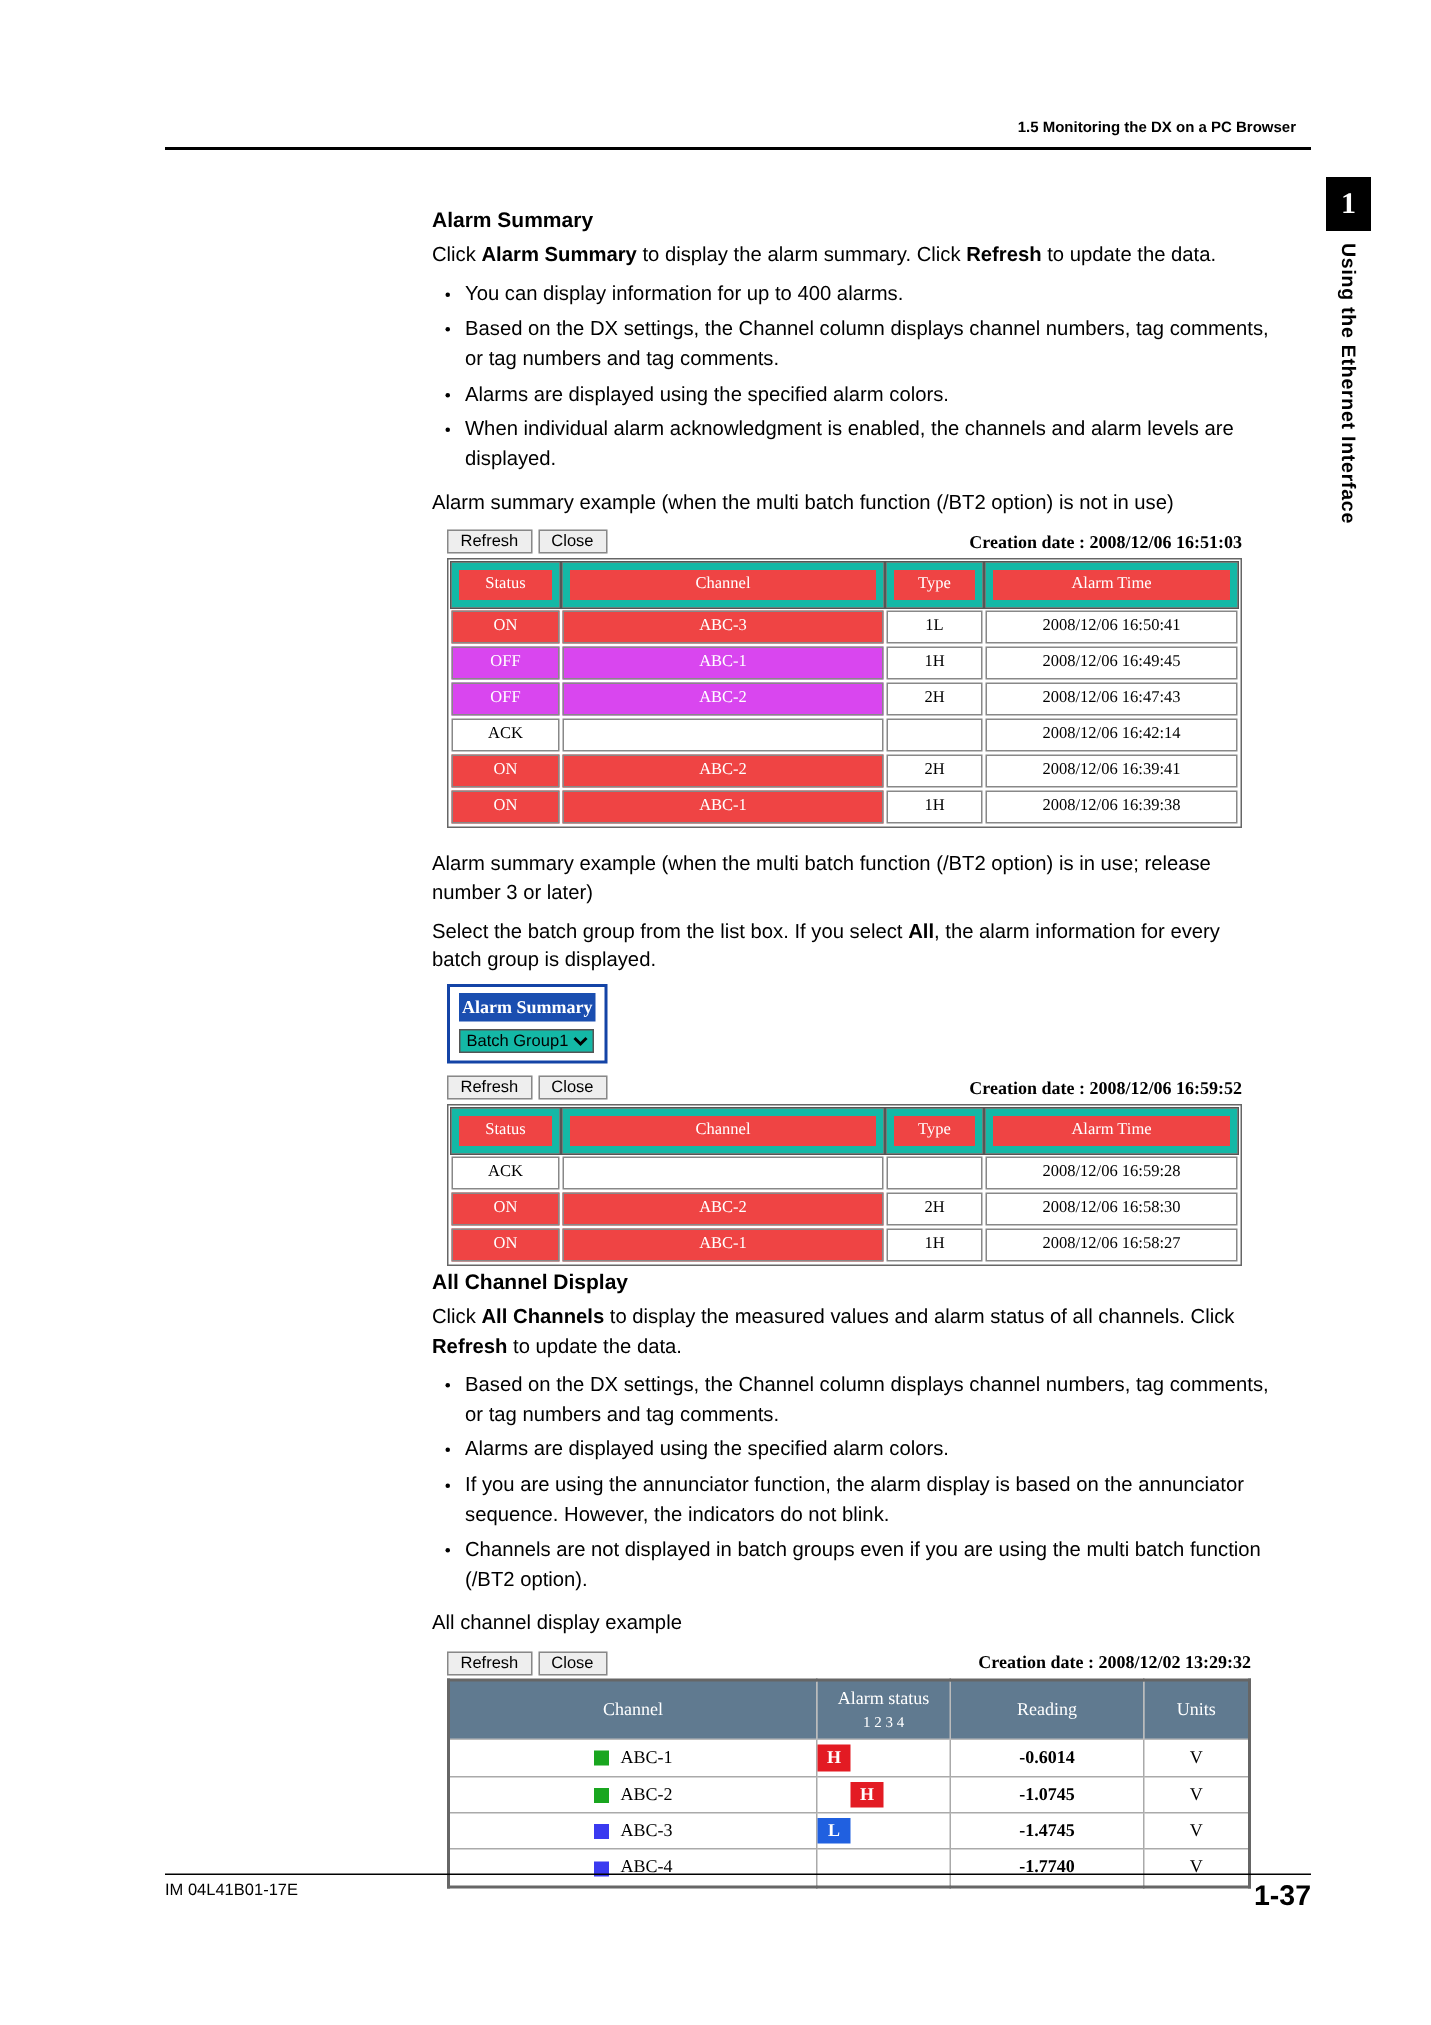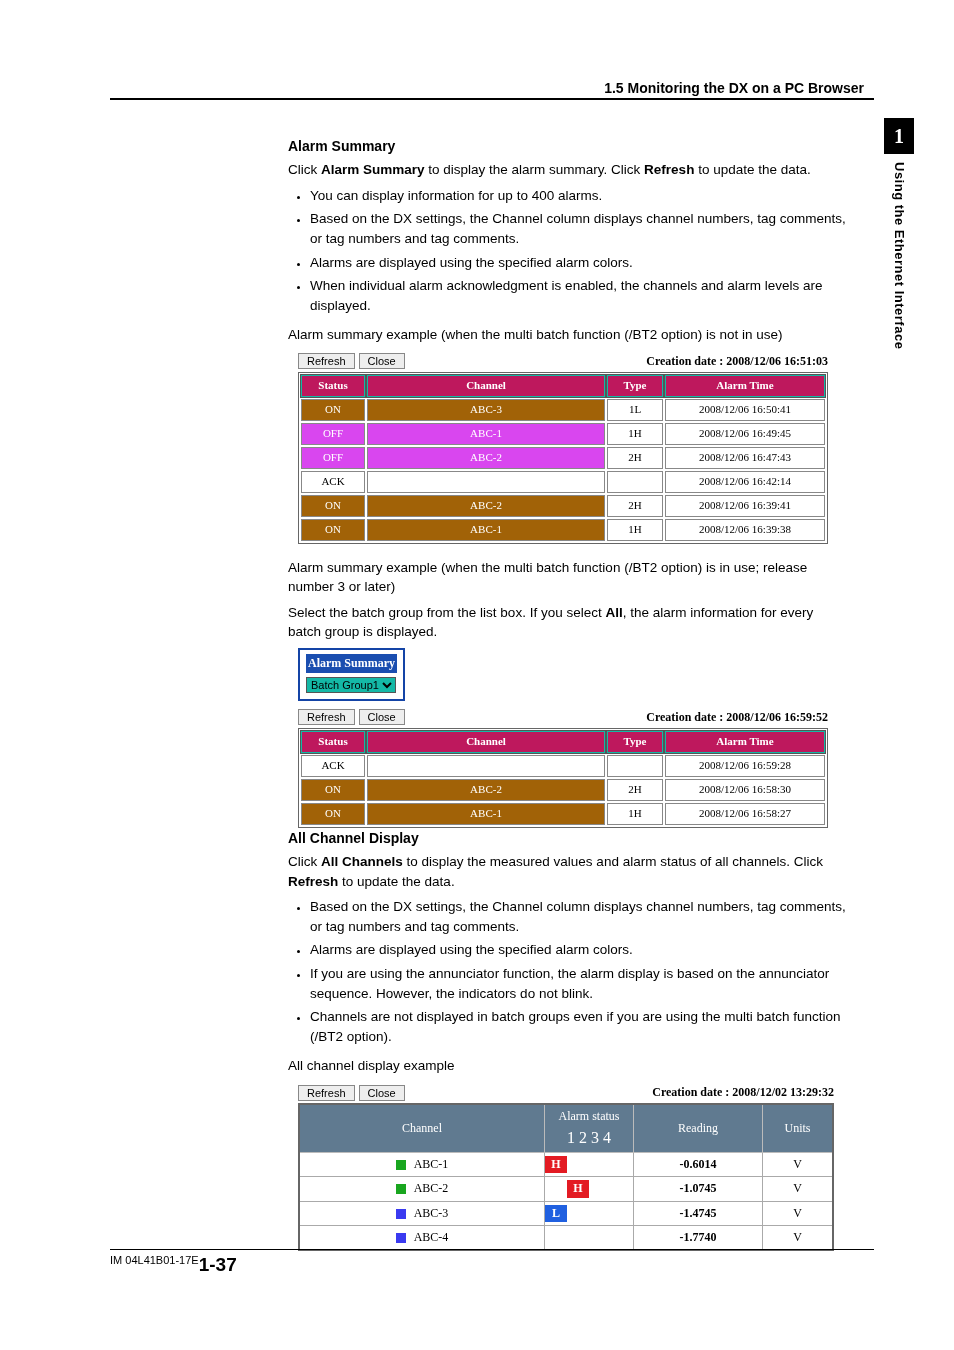--- a/index.html
+++ b/index.html
@@ -1,53 +1,53 @@
 <!DOCTYPE html>
 <html><head>
 <meta charset="utf-8">
 <style>
   html,body{margin:0;padding:0;background:#fff;font-family:Arial,Helvetica,sans-serif;color:#000}
   .page{width:954px;height:1350px;position:relative;margin:0 auto;box-sizing:border-box}
   .side-tab{position:absolute;right:40px;top:118px;width:30px;display:flex;flex-direction:column;align-items:center}
   .side-num{background:#000;color:#fff;width:30px;height:36px;display:flex;align-items:center;justify-content:center;font-family:"Times New Roman",serif;font-size:20px;font-weight:bold}
   .side-text{writing-mode:vertical-rl;font-family:Arial,sans-serif;font-size:13px;font-weight:bold;margin-top:8px;letter-spacing:0.5px}
   .header-line{position:absolute;left:110px;right:80px;top:98px;border-bottom:2px solid #000}
-  .header-title{position:absolute;right:90px;top:80px;font-weight:bold;font-size:14px}
+  .header-title{position:absolute;right:90px;top:80px;font-weight:bold;font-size:10px}
   .content{position:absolute;left:288px;top:136px;width:560px;font-size:13.5px;line-height:1.45}
   .content h3{margin:0 0 4px 0;font-size:14px}
   .content p{margin:2px 0 6px 0}
   .content ul{margin:0 0 10px 0;padding-left:22px}
   .content li{margin:0 0 4px 0;list-style-type:disc}
   .content li::marker{font-size:11px}
   strong{font-weight:bold}
   .btnrow{display:flex;align-items:center;margin:8px 0 2px 0}
   .winbtn{font-size:11px;border:1px solid #888;background:#eee;padding:1px 8px;border-radius:0;font-family:inherit;margin-right:4px}
   .creation{font-family:"Times New Roman",serif;font-size:12px;font-weight:bold;margin-left:auto}
   .tbl{width:530px;border-collapse:separate;border:1px solid #666;font-size:11px}
-  .tbl th{background:#be185d;color:#fff;font-weight:bold;border:1px solid #14b8a6;outline:1px solid #555;padding:2px 4px;font-family:"Times New Roman",serif}
+  .tbl th{background:#ef4444;color:#fff;font-weight:normal;border:5px solid #14b8a6;outline:1px solid #555;padding:2px 4px;font-family:"Times New Roman",serif}
   .tbl td{border:1px solid #888;padding:2px 4px;text-align:center;font-family:"Times New Roman",serif}
   .tbl td.ch{color:#fff}
-  .row-red td.st,.row-red td.ch{background:#a16207}
+  .row-red td.st,.row-red td.ch{background:#ef4444}
   .row-green td.st,.row-green td.ch{background:#d946ef;color:#fff}
   .row-plain td{background:#fff;color:#000}
   .selectbox{border:2px solid #1444a6;padding:4px 6px;display:inline-block;font-size:12px}
   .sel-title{background:#1a4eb0;color:#fff;font-family:"Times New Roman",serif;font-size:12px;padding:1px 2px;margin-bottom:4px;display:block;font-weight:bold}
   .dropdown{font-size:11px;border:1px solid #555;background:#14b8a6}
   .tbl2{width:536px;border-collapse:collapse;border:2px solid #666;font-family:"Times New Roman",serif;font-size:12px}
   .tbl2 th{background:#607a90;color:#fff;font-weight:normal;border:1px solid #bbb;padding:3px 4px}
   .tbl2 td{border:1px solid #aaa;padding:3px 4px;text-align:center}
   .sq{display:inline-block;width:10px;height:10px;margin-right:8px;vertical-align:middle}
   .as-cell{display:flex}
   .as-slot{flex:1;min-width:14px}
   .as-H{background:#e31b23;color:#fff;font-weight:bold}
   .as-L{background:#2060e0;color:#fff;font-weight:bold}
   .reading{font-weight:bold}
-  .footer{position:absolute;left:110px;right:80px;bottom:74px;border-top:1px solid #000;display:flex;font-size:11px;padding-top:4px}
+  .footer{position:absolute;left:110px;right:80px;bottom:74px;border-top:1px solid #000;display:flex;justify-content:space-between;font-size:11px;padding-top:4px}
   .footer .pg{font-weight:bold;font-size:19px}
-  .as-head-sub{font-size:16px;display:block}
+  .as-head-sub{font-size:10px;display:block}
 </style>
 </head>
 <body>
 <div class="page">
 
 <div class="header-title">1.5  Monitoring the DX on a PC Browser</div>
 <div class="header-line"></div>
 
 <div class="side-tab">
   <div class="side-num">1</div>

